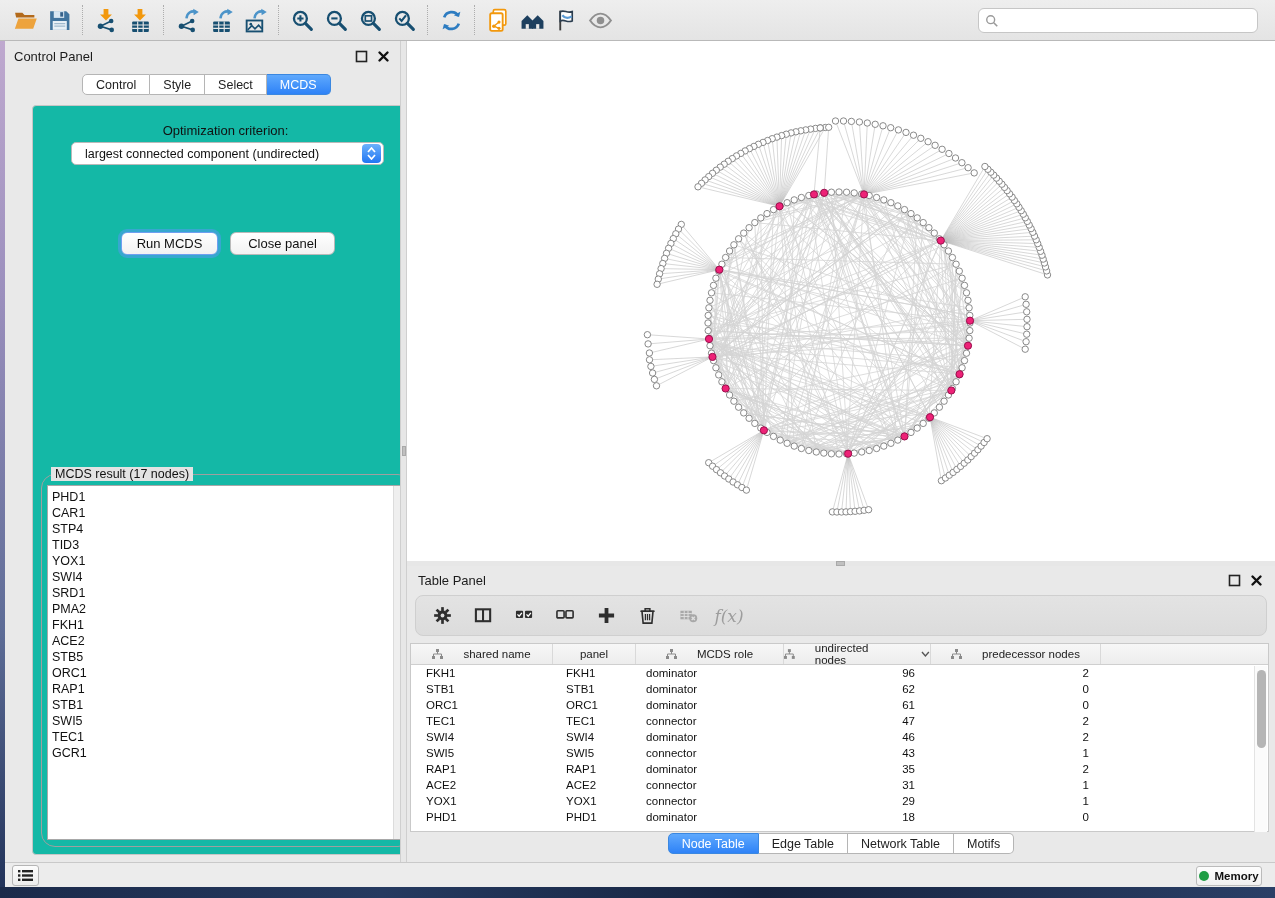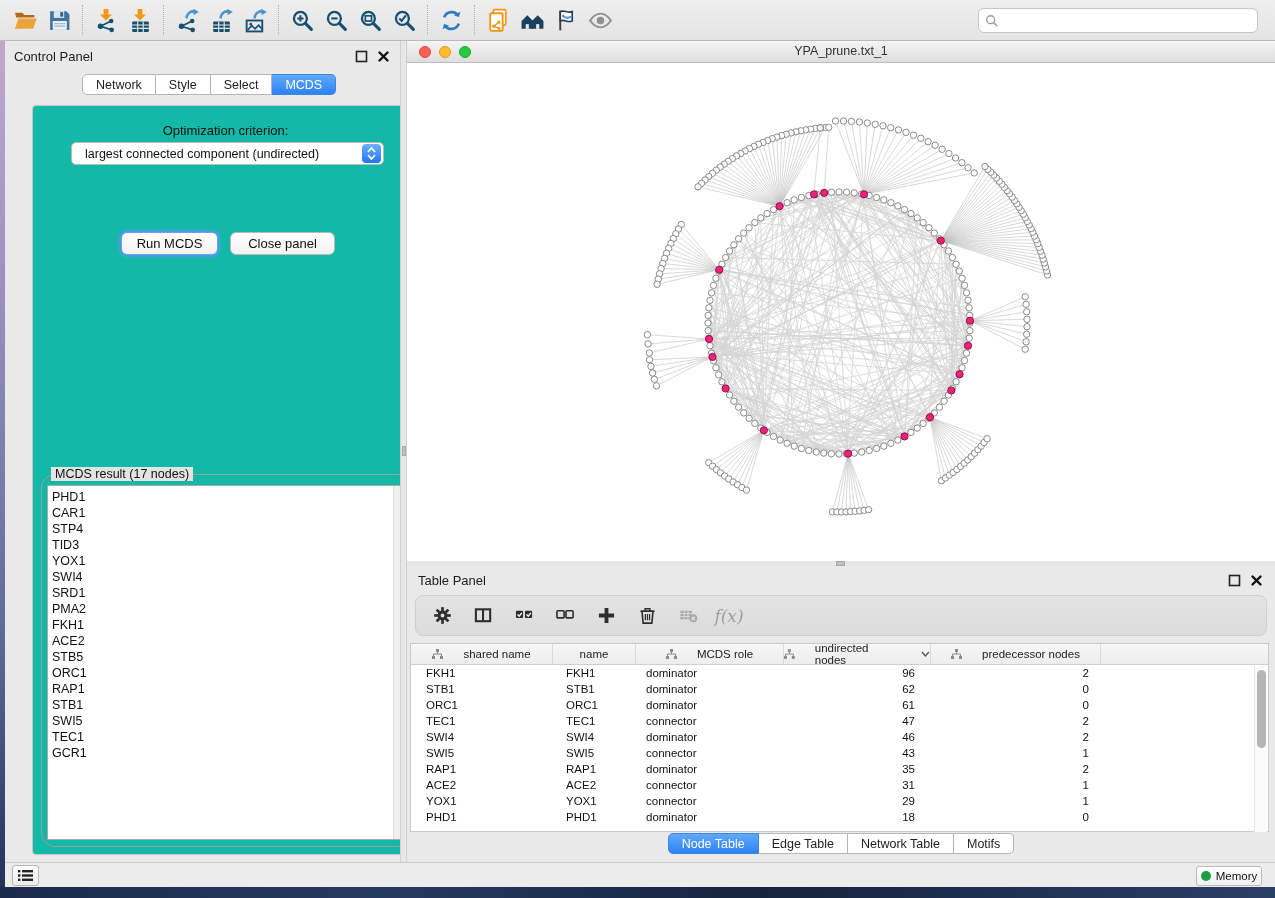--- a/index.html
+++ b/index.html
@@ -92,21 +92,21 @@
   .td.num3 { text-align:right; padding-right:16px; } .td.num4 { text-align:right; padding-right:12px; }
   #tp-scroll { position:absolute; right:1px; top:22px; width:13px; height:166px; background:#fbfbfb; border-left:1px solid #e3e3e3; }
   #tp-thumb { position:absolute; left:2px; top:4px; width:9px; height:78px; background:#b5b5b5; border-radius:5px; }
   #tp-tabs { position:absolute; left:0; top:267px; width:100%; display:flex; justify-content:center; }
 
   
   #status-bar { position:absolute; left:5px; top:862px; width:1270px; height:25px; background:#ececec; border-top:1px solid #c9c9c9; }
   #list-btn { position:absolute; left:7px; top:2px; width:27px; height:21px; background:linear-gradient(#fcfcfc,#ededed);
     border:1px solid #b5b5b5; border-radius:3px; display:flex; align-items:center; justify-content:center; }
   #memory-btn { position:absolute; right:13px; top:3px; width:66px; height:20px; background:linear-gradient(#fdfdfd,#f0f0f0);
-    border:1px solid #bbbbbb; border-radius:3px; display:flex; align-items:center; justify-content:center; gap:5px; font-size:11.5px; color:#111; }
+    border:1px solid #bbbbbb; border-radius:3px; display:flex; align-items:center; justify-content:center; gap:5px; font-size:11.5px; color:#111;font-weight:bold; }
   #memory-dot { width:10px; height:10px; border-radius:50%; background:#1f9d44; }
 </style>
 </head>
 <body>
 
 <div id="screen">
 
   <div id="toolbar">
       <div style="width:8px"></div>
       <div class="tbtn">
@@ -260,21 +260,21 @@
             <rect x="1.5" y="1.5" width="10" height="10" fill="none" stroke="#222" stroke-width="1.6"></rect>
           </svg>
         </span>
       <span>
           <svg viewBox="0 0 13 13">
             <path d="M2.5 2.5l8 8M10.5 2.5l-8 8" stroke="#111" stroke-width="2.4" stroke-linecap="round"></path>
           </svg>
         </span>
     </div>
     <div id="cp-tabs">
-        <div class="seg">Network</div>
+        <div class="seg">Control</div>
         <div class="seg">Style</div>
         <div class="seg">Select</div>
         <div class="seg active">MCDS</div>
       </div>
     <div id="cp-content">
       <div id="opt-label">Optimization criterion:</div>
       <div id="opt-select">
         <span class="sel-text">largest connected component (undirected)</span>
         <span class="stepper">
           <svg width="9" height="6" viewBox="0 0 9 6">
@@ -313,26 +313,20 @@
         </div>
       </div>
     </div>
   </div>
 
   <div id="v-divider">
       <div class="grip"></div>
     </div>
 
   <div id="network-window">
-    <div id="net-titlebar">
-      <span class="light" style="left:12px;background:#ff5f57;border:1px solid #e0443e;"></span>
-      <span class="light" style="left:32px;background:#febc2e;border:1px solid #d89e24;"></span>
-      <span class="light" style="left:52px;background:#28c840;border:1px solid #1ea433;"></span>
-      <span id="net-title">YPA_prune.txt_1</span>
-    </div>
     <div id="net-canvas"><svg width="868" height="498" viewBox="0 0 868 498">
           <g stroke="#8f8f8f" stroke-width="0.8" opacity="0.38">
             <line x1="563.0" y1="257.7" x2="555.1" y2="215.2"></line>
             <line x1="563.0" y1="257.7" x2="561.0" y2="282.7"></line>
             <line x1="563.0" y1="257.7" x2="387.2" y2="383.1"></line>
             <line x1="563.0" y1="257.7" x2="301.9" y2="275.2"></line>
             <line x1="563.0" y1="257.7" x2="326.9" y2="181.8"></line>
             <line x1="563.0" y1="257.7" x2="304.5" y2="229.8"></line>
             <line x1="563.0" y1="257.7" x2="447.2" y2="129.9"></line>
             <line x1="563.0" y1="257.7" x2="306.5" y2="297.6"></line>
@@ -1199,21 +1193,21 @@
               <g fill="#8a8a8a">
                 <rect x="4" y="0" width="3" height="3"></rect>
                 <rect x="0" y="7" width="3" height="3"></rect>
                 <rect x="8" y="7" width="3" height="3"></rect>
               </g>
               <path d="M5.5 3v2M1.5 7V5h8v2" stroke="#8a8a8a" fill="none"></path>
             </svg>
             <span>shared name</span>
           </div>
           <div class="th">
-            <span>name</span>
+            <span>panel</span>
           </div>
           <div class="th">
             <svg class="tree" viewBox="0 0 11 11">
               <g fill="#8a8a8a">
                 <rect x="4" y="0" width="3" height="3"></rect>
                 <rect x="0" y="7" width="3" height="3"></rect>
                 <rect x="8" y="7" width="3" height="3"></rect>
               </g>
               <path d="M5.5 3v2M1.5 7V5h8v2" stroke="#8a8a8a" fill="none"></path>
             </svg>

